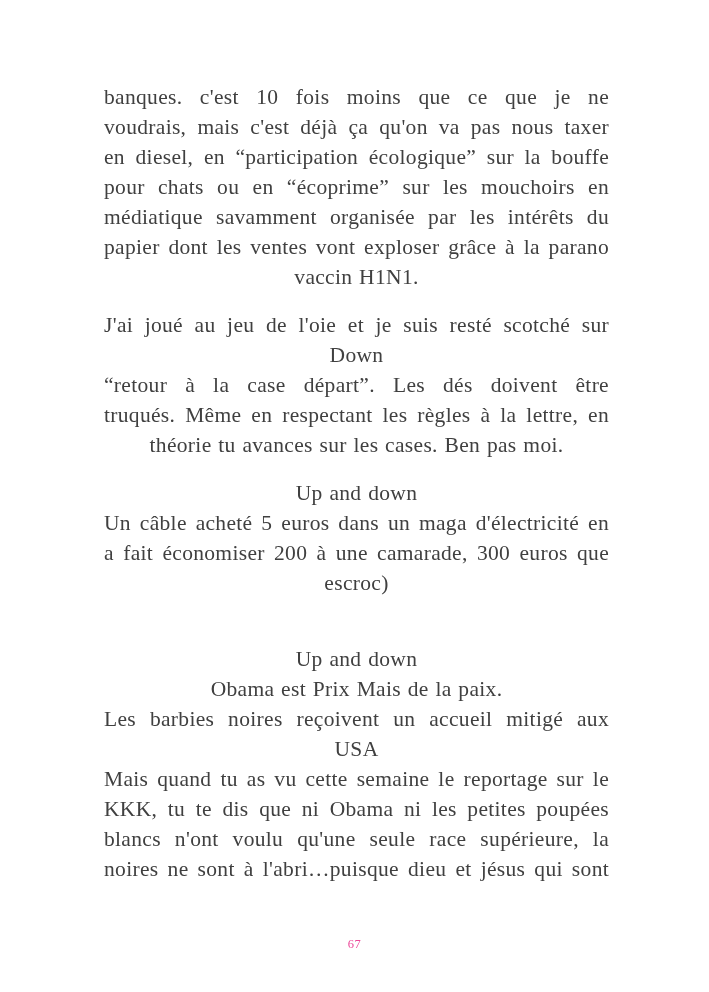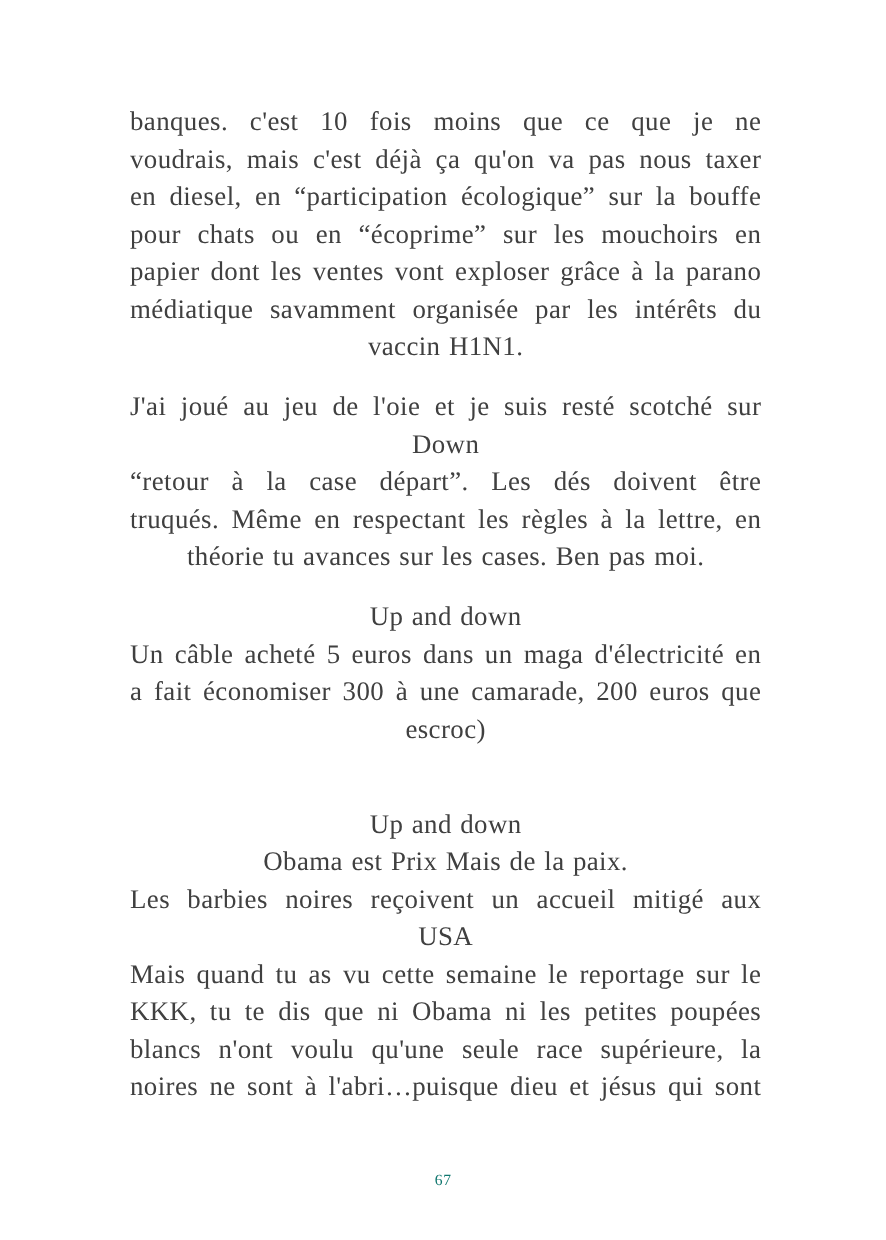--- a/index.html
+++ b/index.html
@@ -55,42 +55,42 @@
 </head>
 <body>
 
 <main class="page" style="color: rgb(64, 64, 64); background: rgb(255, 255, 255);">
   <div class="text-block">
       <div class="section" style="margin-top: 0px;">
         <div class="line just">banques. c'est 10 fois moins que ce que je ne</div>
         <div class="line just">voudrais, mais c'est déjà ça qu'on va pas nous taxer</div>
         <div class="line just">en diesel, en “participation écologique” sur la bouffe</div>
         <div class="line just">pour chats ou en “écoprime” sur les mouchoirs en</div>
+        <div class="line just">médiatique savamment organisée par les intérêts du</div>
         <div class="line just">papier dont les ventes vont exploser grâce à la parano</div>
-        <div class="line just">médiatique savamment organisée par les intérêts du</div>
         <div class="line left">vaccin H1N1.</div>
       </div>
       <div class="section" style="margin-top: 18px;">
         <div class="line just">J'ai joué au jeu de l'oie et je suis resté scotché sur</div>
         <div class="line left">Down</div>
         <div class="line just">“retour à la case départ”. Les dés doivent être</div>
         <div class="line just">truqués. Même en respectant les règles à la lettre, en</div>
         <div class="line left">théorie tu avances sur les cases. Ben pas moi.</div>
       </div>
       <div class="section" style="margin-top: 18px;">
         <div class="line left">Up and down</div>
         <div class="line just">Un câble acheté 5 euros dans un maga d'électricité en</div>
-        <div class="line just">a fait économiser 300 à une camarade, 200 euros que</div>
+        <div class="line just">a fait économiser 200 à une camarade, 300 euros que</div>
         <div class="line left">escroc)</div>
       </div>
       <div class="section" style="margin-top: 46px;">
         <div class="line left">Up and down</div>
         <div class="line left">Obama est Prix Mais de la paix.</div>
         <div class="line just">Les barbies noires reçoivent un accueil mitigé aux</div>
         <div class="line left">USA</div>
         <div class="line just">Mais quand tu as vu cette semaine le reportage sur le</div>
         <div class="line just">KKK, tu te dis que ni Obama ni les petites poupées</div>
         <div class="line just">blancs n'ont voulu qu'une seule race supérieure, la</div>
         <div class="line just">noires ne sont à l'abri…puisque dieu et jésus qui sont</div>
       </div>
     </div>
-  <div class="folio" style="color: #0f766e;">67</div>
+  <div class="folio" style="color: #ec4899;">67</div>
 </main>
 
 </body></html>

